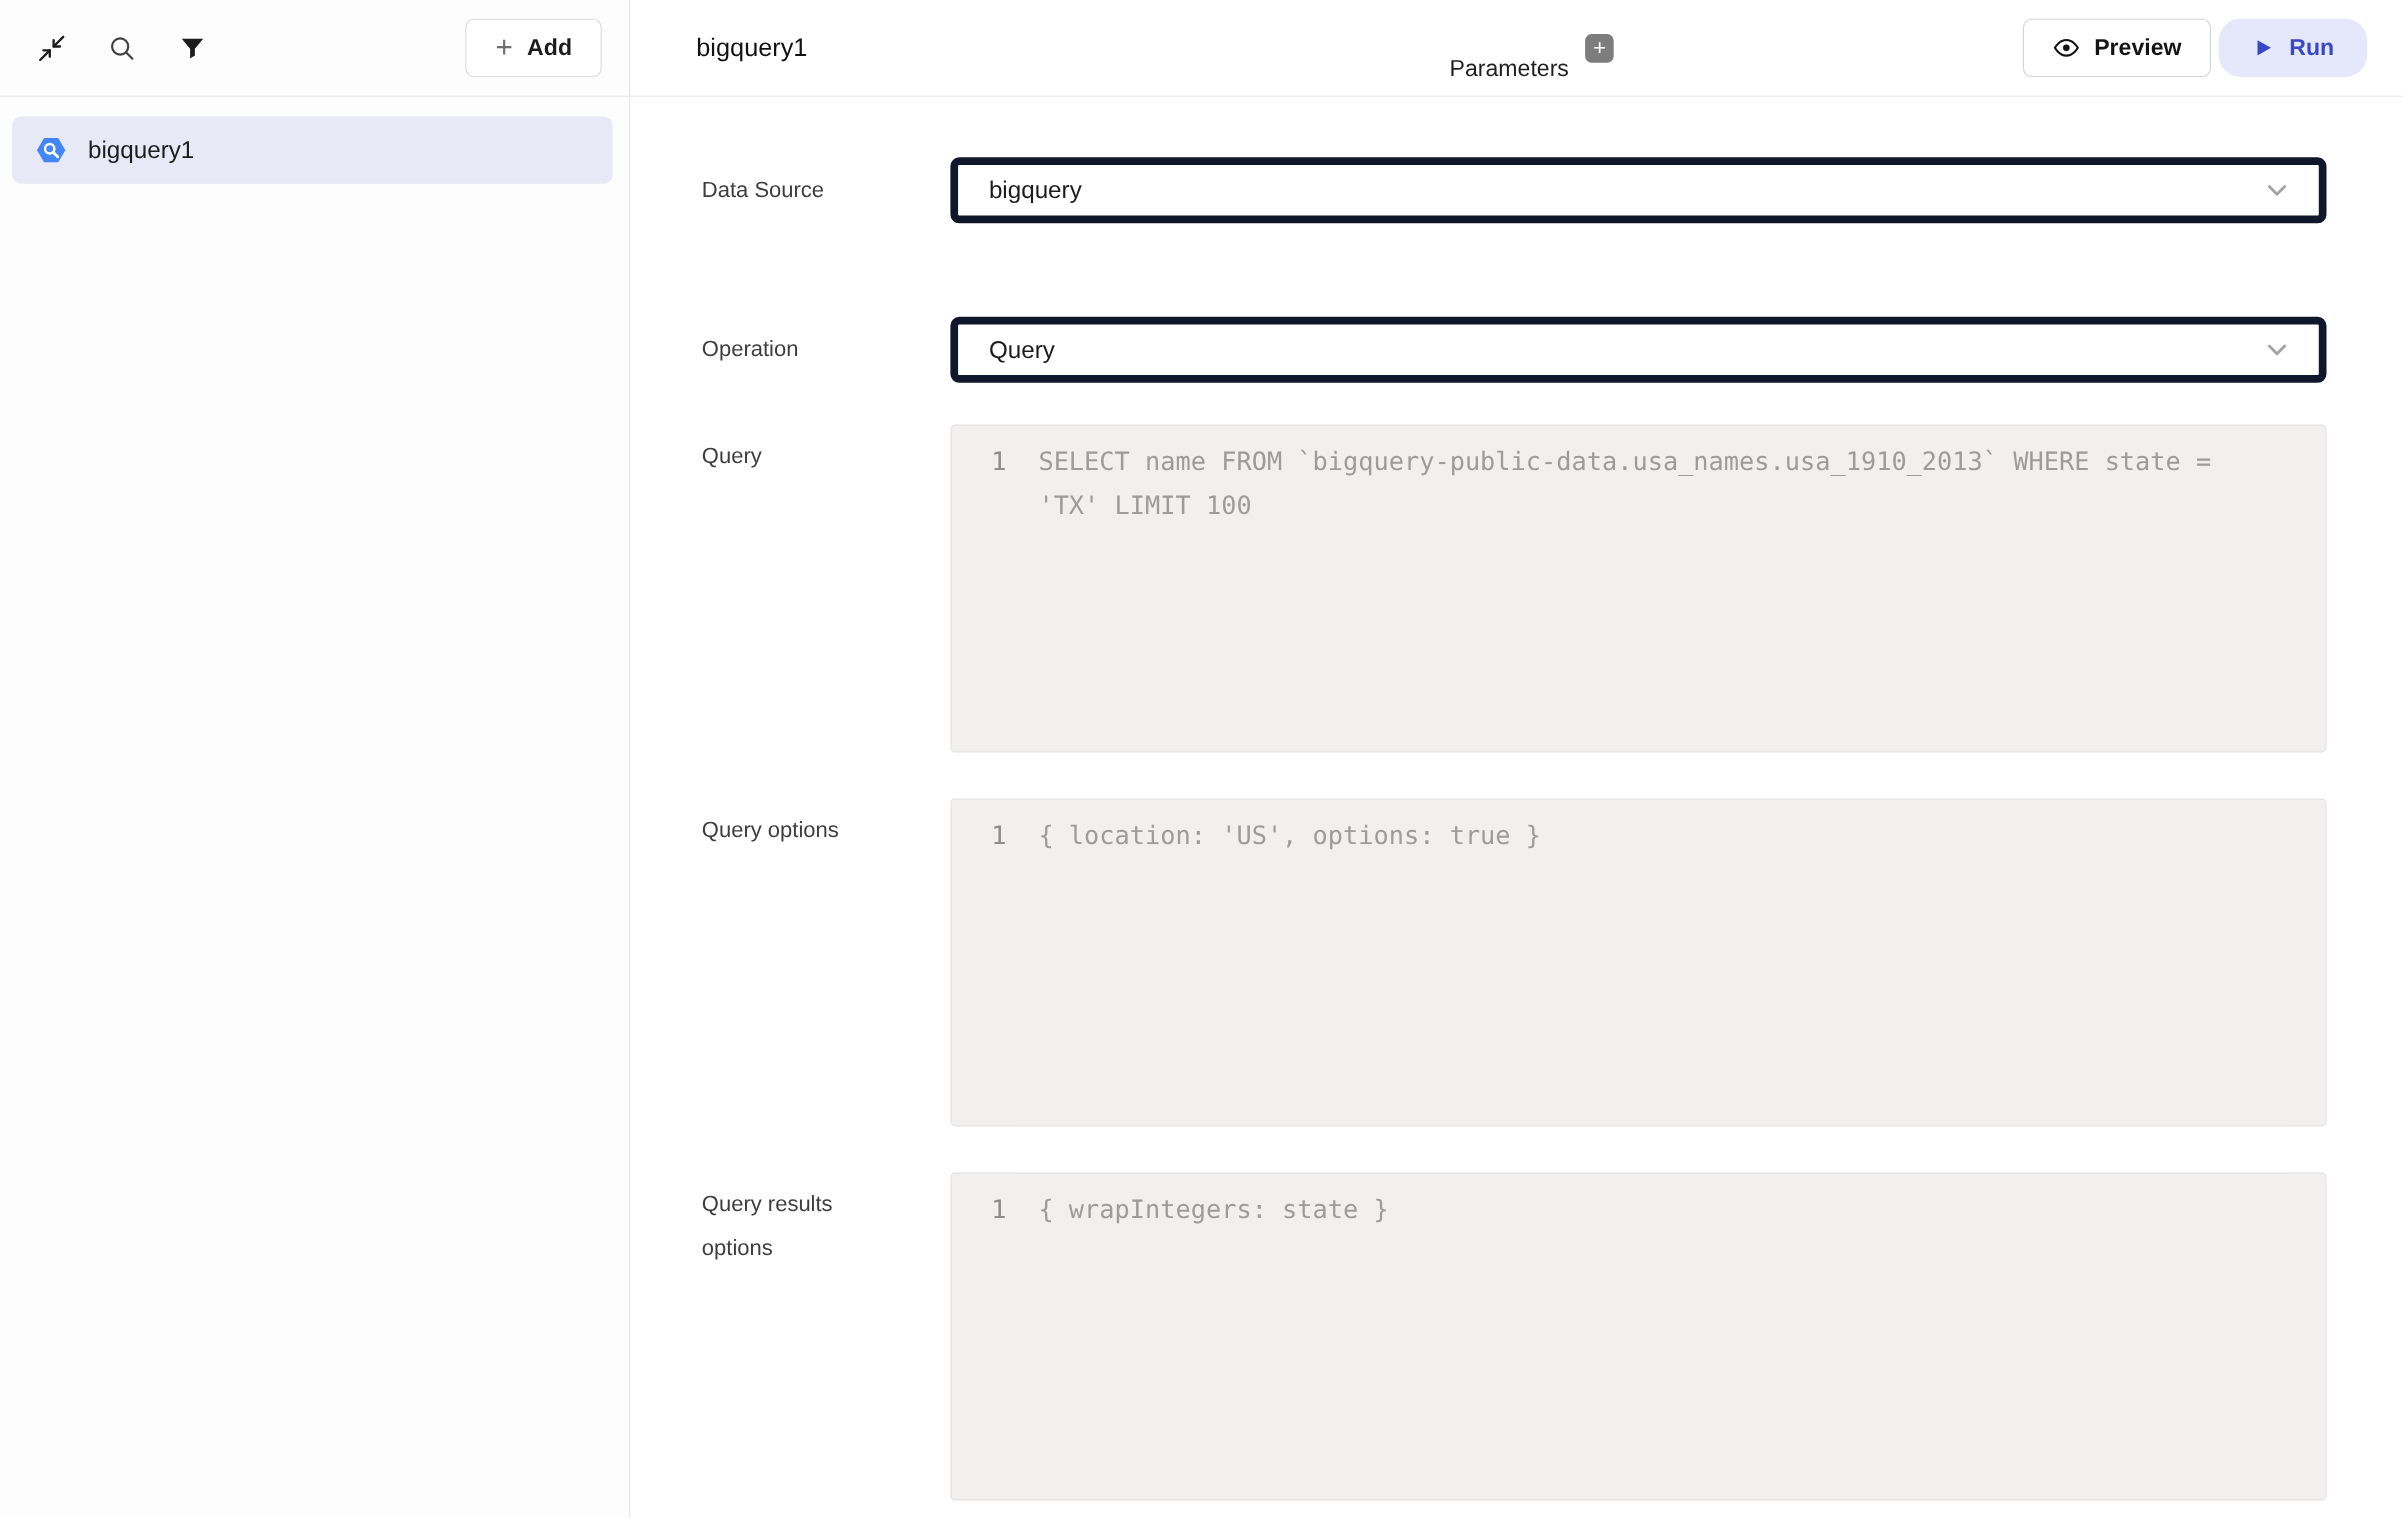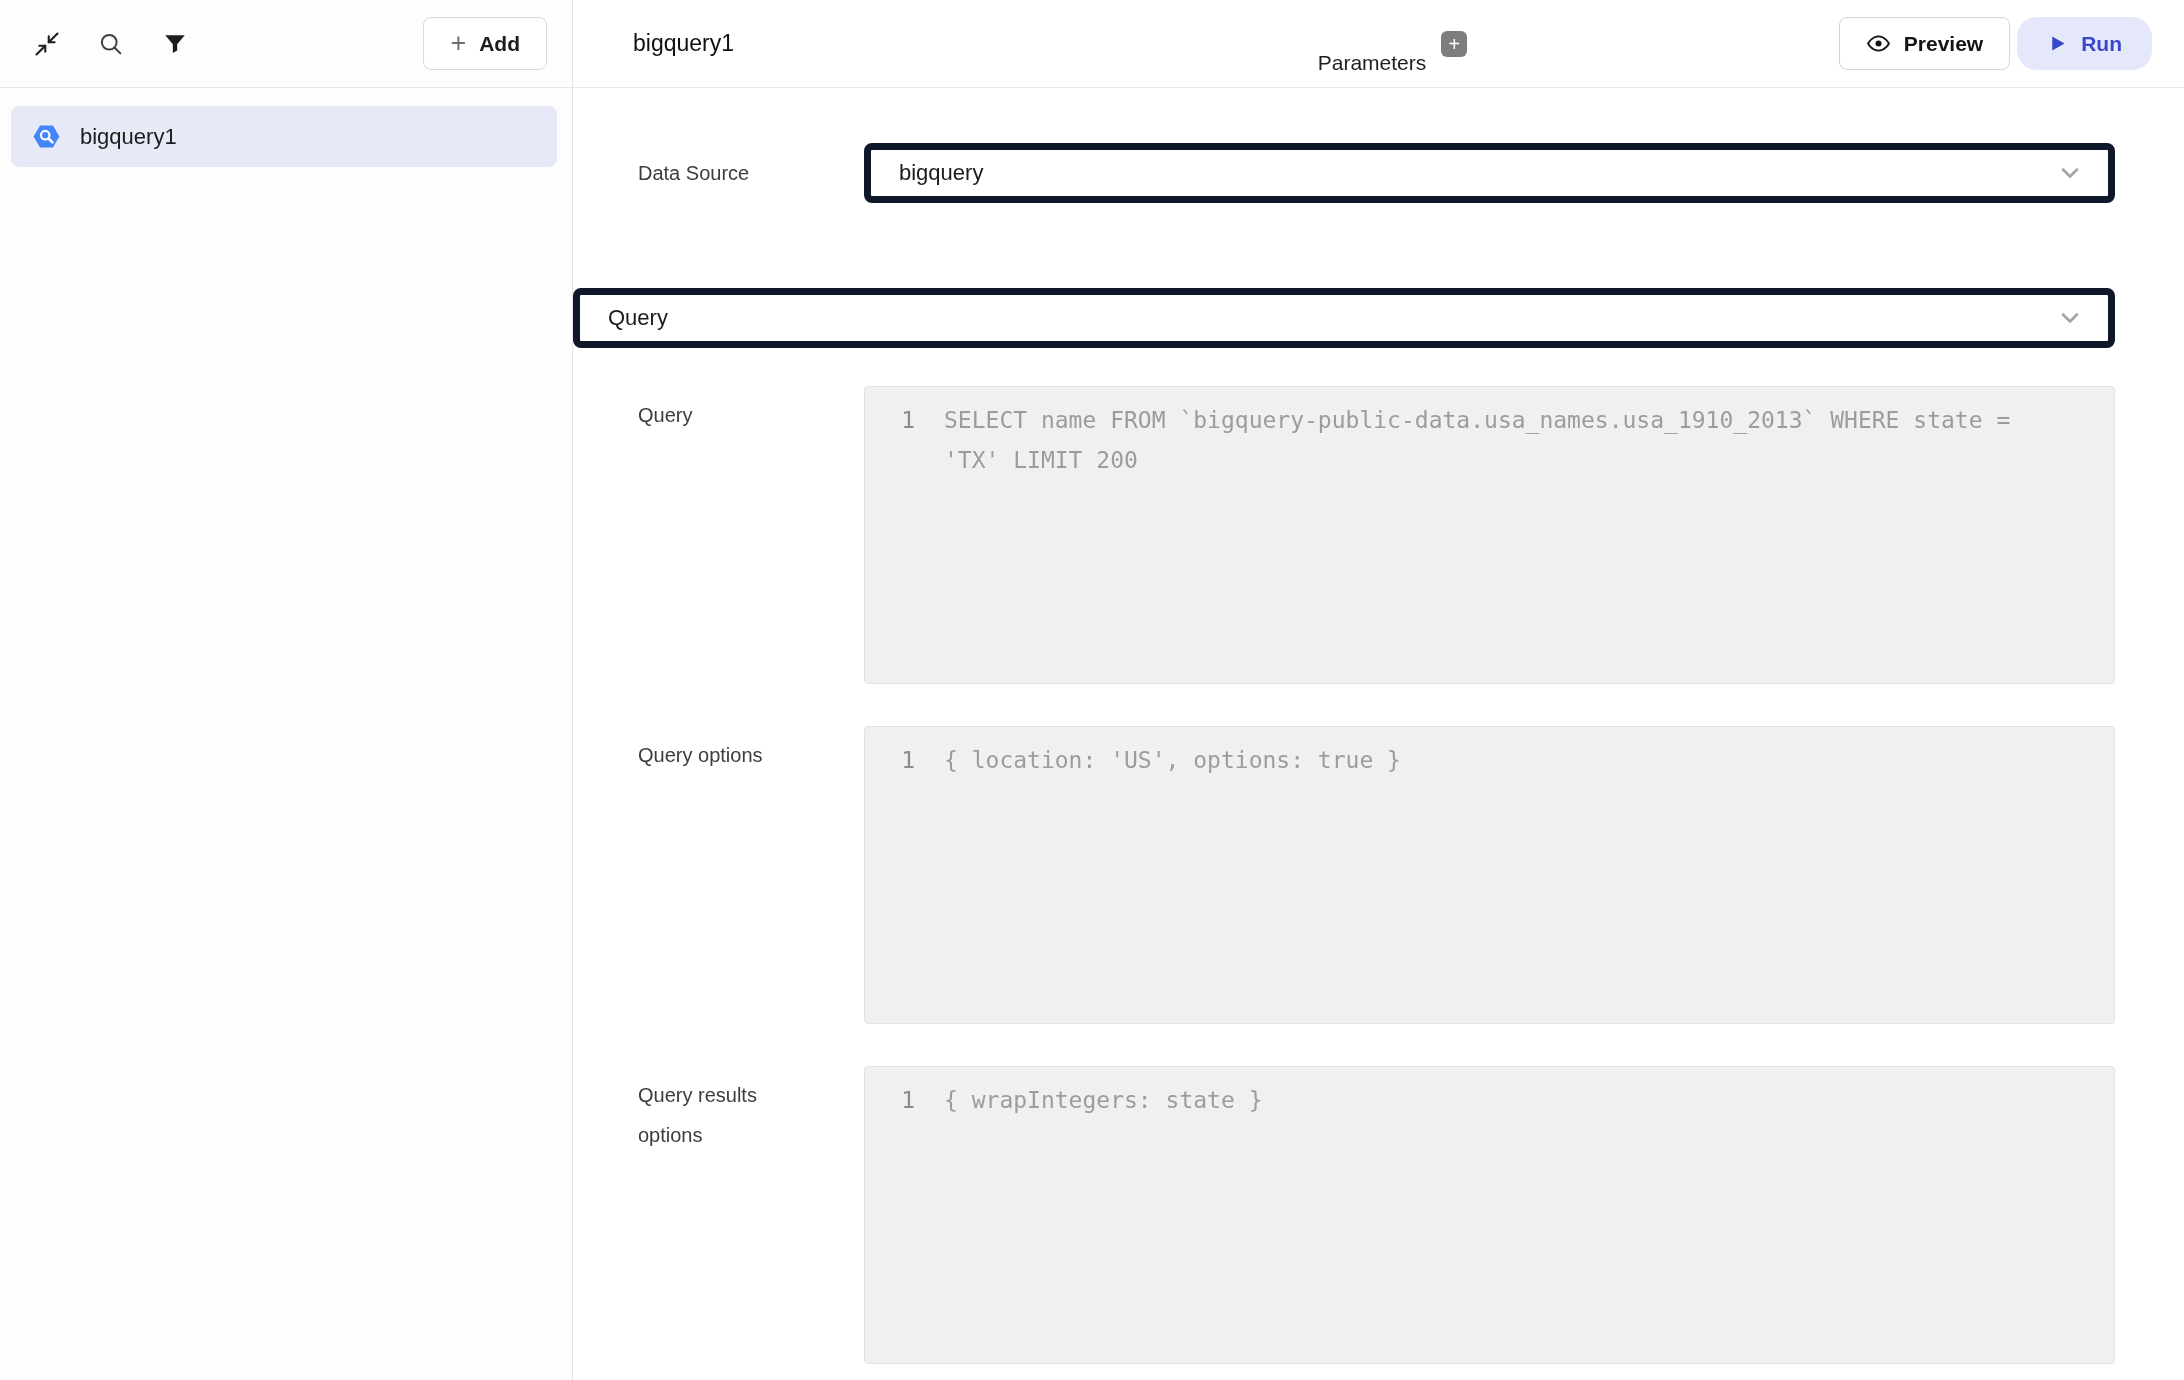--- a/index.html
+++ b/index.html
@@ -156,20 +156,23 @@
                 <path d="M6 9l6 6 6-6"></path>
               </svg>
             </span>
           </div>
         </div>
       </div>
 
       <div class="row-gap-lg"></div>
 
       <div class="form-row select-row">
+        <div class="row-label">
+          <span>Operation</span>
+        </div>
         <div class="row-control">
           <div class="select-box">
             <span>Query</span>
             <span style="display:flex;">
               <svg width="28" height="28" viewBox="0 0 24 24" fill="none" stroke="#a3a3a3" stroke-width="2.2" stroke-linecap="round" stroke-linejoin="round">
                 <path d="M6 9l6 6 6-6"></path>
               </svg>
             </span>
           </div>
         </div>
@@ -177,21 +180,21 @@
 
       <div class="row-gap-md"></div>
 
       <div class="form-row editor-row">
         <div class="row-label">
           <span>Query</span>
         </div>
         <div class="row-control">
           <div class="code-editor">
             <div class="gutter">1</div>
-            <div class="code-text">SELECT name FROM `bigquery-public-data.usa_names.usa_1910_2013` WHERE state = 'TX' LIMIT 200</div>
+            <div class="code-text">SELECT name FROM `bigquery-public-data.usa_names.usa_1910_2013` WHERE state = 'TX' LIMIT 100</div>
           </div>
         </div>
       </div>
 
       <div class="row-gap-ed"></div>
 
       <div class="form-row editor-row">
         <div class="row-label">
           <span>Query options</span>
         </div>

